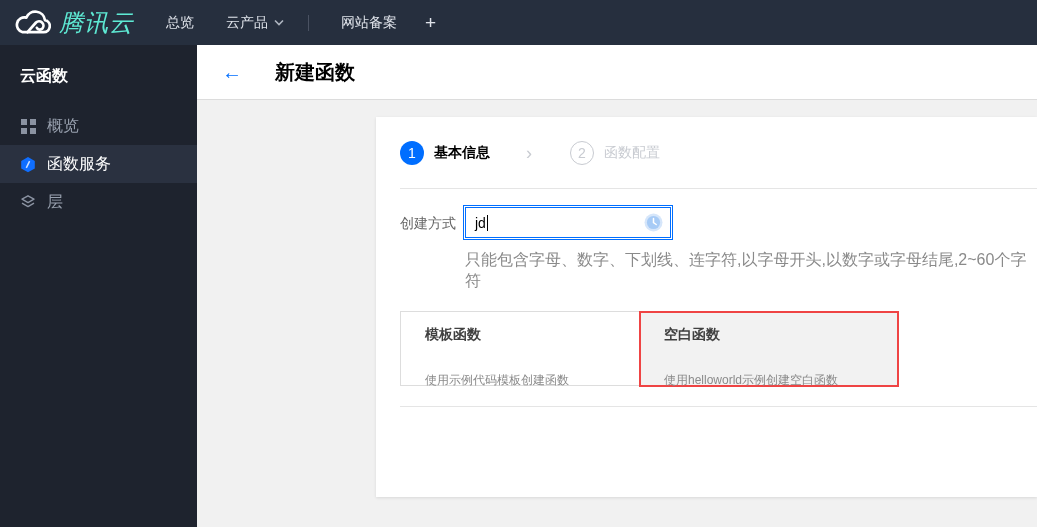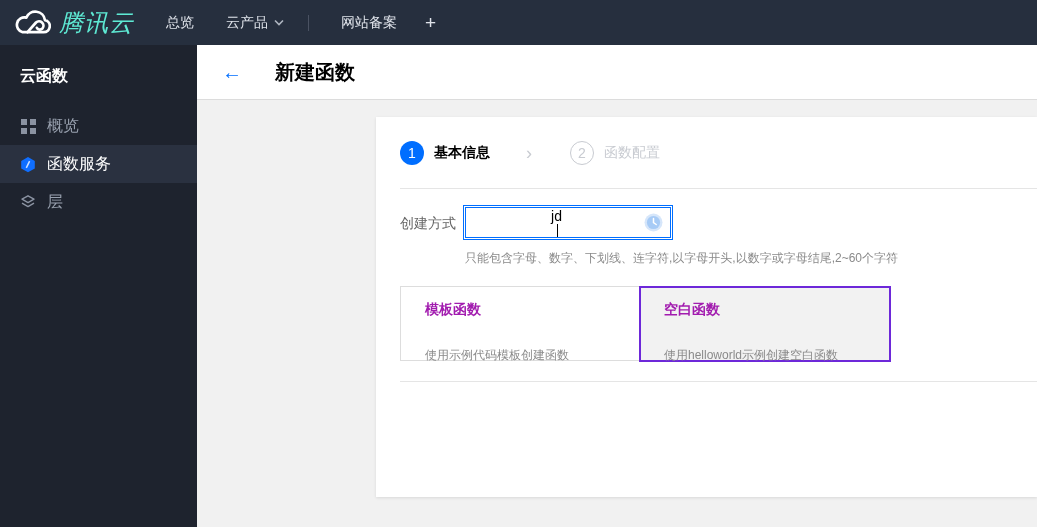--- a/index.html
+++ b/index.html
@@ -68,44 +68,44 @@
 
   .form { padding:18px 0 0 24px; }
   .form-row { display:flex; }
   .form-label { width:65px; flex-shrink:0; font-size:14px; color:#666; line-height:32px; }
   .form-label.top { line-height:18px; padding-top:4px; }
 
   .name-input {
     position:relative; width:163px; height:29px;
     border:1px solid #006eff; outline:1px solid #006eff; outline-offset:1px;
     background:#fff; display:flex; align-items:center; padding:0 32px 0 9px;
-    font-size:14px; cursor:text;flex-direction:column;
+    font-size:14px; cursor:text;
   }
   .cursor-bar { display:inline-block; width:1px; height:16px; background:#000; margin-left:1px; }
   .input-status-icon { position:absolute; right:7px; top:5px; display:flex; }
 
-  .form-hint { font-size:12px; color:#8a8a8a; margin:11px 0 19px 65px; }
+  .form-hint { font-size:16px; color:#8a8a8a; margin:11px 0 19px 65px; }
 
   .runtime-row { margin-bottom:21px; }
   .select-box {
     width:178px; height:28px; border:1px solid #d9d9d9; background:#fff;
     display:flex; align-items:center; padding:0 10px; font-size:14px; cursor:pointer;
   }
   .select-caret { margin-left:auto; width:0; height:0; border-left:5px solid transparent; border-right:5px solid transparent; border-top:6px solid #9a9fa8; }
 
   .methods { display:flex; }
   .method-card {
     width:214px; height:59px; border:1px solid #ddd; background:#fff;
     padding:14px 0 0 24px; cursor:pointer;
   }
   .method-card.selected {
-    border:2px solid #6d28d9; background:#f2f2f2;
-    padding:13px 8px 0 23px; width:217px; height:59px; margin-left:-1px;
-  }
-  .method-title { font-size:14px; font-weight:bold; color:#a21caf; }
+    border:2px solid #ef4444; background:#f2f2f2;
+    padding:13px 16px 0 23px; width:217px; height:59px; margin-left:-1px;
+  }
+  .method-title { font-size:14px; font-weight:bold; color:#404040; }
   .method-desc { font-size:12px; color:#8a8a8a; margin-top:28px; }
 
   .footer { padding:19px 0 0 24px; }
   .next-btn {
     width:80px; height:32px; background:#006eff; color:#fff;
     border:none; font-size:14px; font-family:inherit; cursor:pointer;
   }
 </style>
 </head>
 <body>

